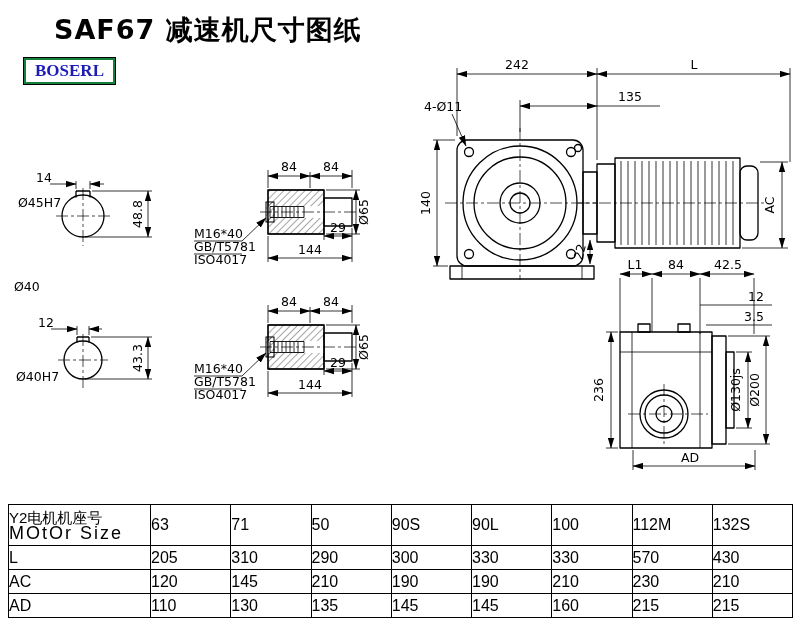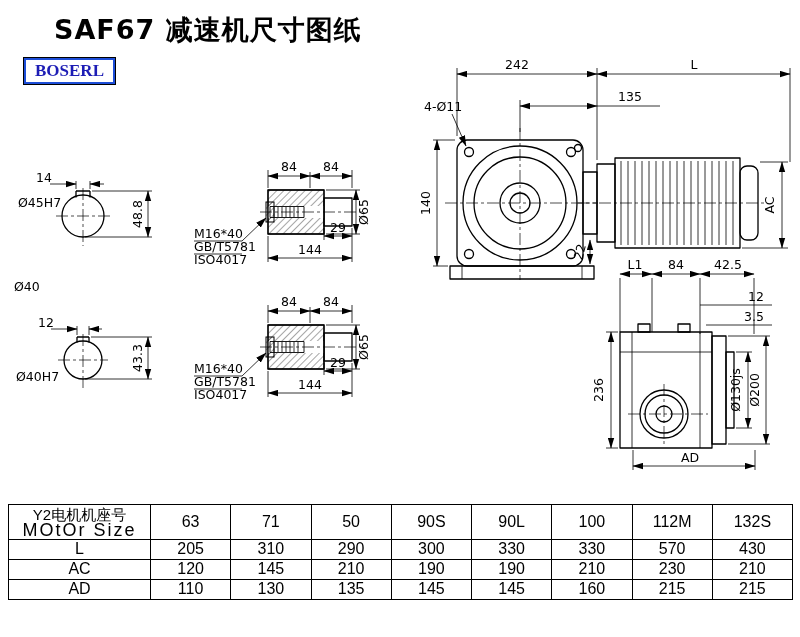--- a/index.html
+++ b/index.html
@@ -1,31 +1,31 @@
 <!DOCTYPE html>
 <html><head>
 <meta charset="utf-8">
 <style>
   html,body{margin:0;padding:0;background:#fff;}
   #page{position:relative;width:800px;height:637px;background:#fff;overflow:hidden;
         font-family:"DejaVu Sans",sans-serif;color:#000;}
   #title{position:absolute;left:26px;top:12px;font-size:27px;font-weight:bold;letter-spacing:1px;margin-left:28px;}
-  #logo{position:absolute;left:24px;top:58px;border:2px solid #1d4ed8;outline:1px solid #000;
+  #logo{position:absolute;left:24px;top:58px;border:2px solid #15803d;outline:1px solid #000;
         padding:1px 9px;font-family:"Liberation Serif",serif;font-weight:bold;font-size:17px;
         color:#1d1db5;background:#fff;}
   svg{position:absolute;left:0;top:0;}
   svg text{font-family:"DejaVu Sans",sans-serif;font-size:12.5px;fill:#000;}
   svg .o{fill:none;stroke:#000;stroke-width:1.3;stroke-linejoin:round;}
   svg .o2{fill:#fff;stroke:#000;stroke-width:1.3;stroke-linejoin:round;}
   svg .d{fill:none;stroke:#000;stroke-width:0.8;}
   svg .c{fill:none;stroke:#000;stroke-width:0.7;stroke-dasharray:12 3 3 3;}
   svg .h{fill:url(#hatch);stroke:#000;stroke-width:1;}
   svg .w{fill:#fff;stroke:none;}
-  table#dims{position:absolute;left:8px;top:504px;width:785px;height:96px;
-        border-collapse:collapse;table-layout:fixed;text-align:center;
+  table#dims{position:absolute;left:8px;top:504px;width:785px;height:114px;
+        border-collapse:collapse;table-layout:fixed;text-align:left;
         font-family:"Liberation Sans",sans-serif;font-size:16px;}
   table#dims td{border:1px solid #000;padding:0;vertical-align:middle;}
   .hdr1{font-size:15px;line-height:17px;}
   .hdr2{font-size:18px;letter-spacing:2px;line-height:15px;}
 </style>
 </head>
 <body>
 
 <div id="page">
 

